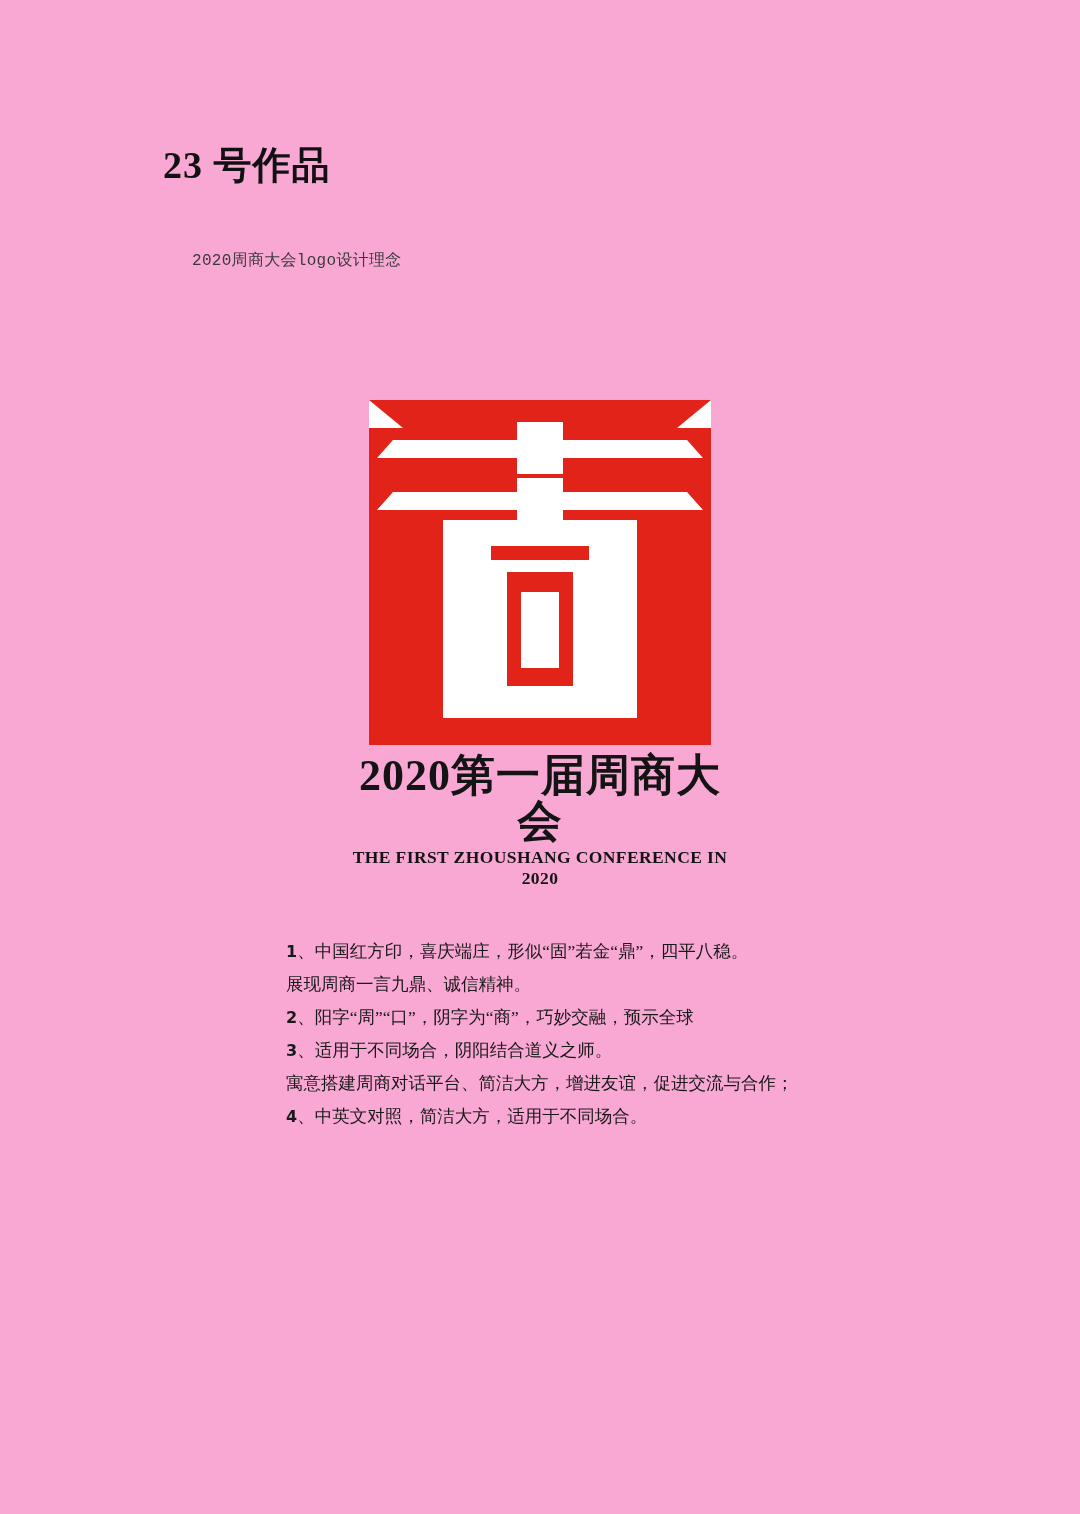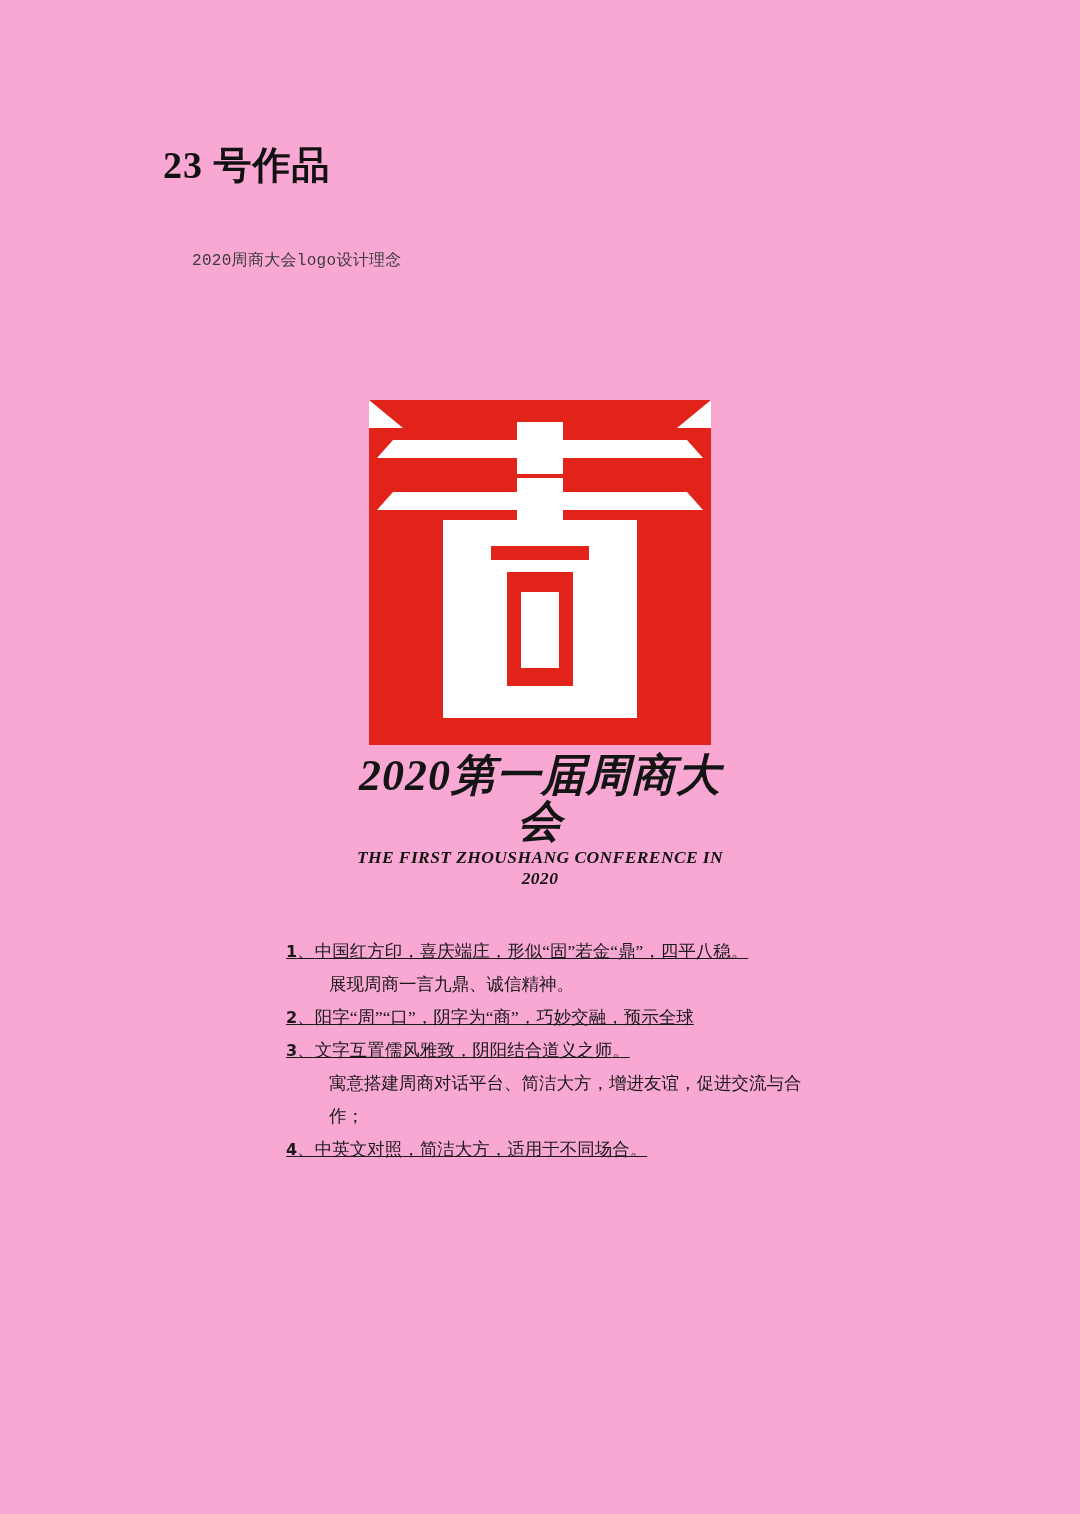--- a/index.html
+++ b/index.html
@@ -42,21 +42,20 @@
     letter-spacing: 0.3px;
   }
 
   
   .logo-block {
     position: absolute;
     left: 347px;
     top: 400px;
     width: 386px;
     height: 450px;
-    font-style: italic;
   }
   .logo-mark {
     position: relative;
     width: 386px;
     height: 345px;
   }
   .logo-mark svg {
     display: block;
     width: 386px;
     height: 345px;
@@ -87,30 +86,28 @@
     left: 286px;
     top: 935px;
     width: 530px;
     font-size: 17.5px;
     line-height: 33px;
     color: #191919;
     font-family: "Liberation Serif", "DejaVu Serif", serif;
   }
   .concept-item {
     white-space: normal;
-    text-decoration: underline;
   }
   .concept-item .num {
     font-weight: 700;
     font-family: "DejaVu Sans", "Liberation Sans", sans-serif;
     font-size: 16px;
   }
   .concept-cont {
     text-indent: 0;
-    margin-left: 43px;
   }
 </style>
 </head>
 <body>
 
 <div class="page">
 
   <div class="doc-title">23 号作品</div>
   <div class="doc-subtitle">2020周商大会logo设计理念</div>
 
@@ -167,21 +164,21 @@
     <div class="concept-item">
       <span class="num">1</span><span>、</span><span>中国红方印，喜庆端庄，形似“固”若金“鼎”，四平八稳。</span>
     </div>
     <div class="concept-cont">展现周商一言九鼎、诚信精神。</div>
 
     <div class="concept-item">
       <span class="num">2</span><span>、</span><span>阳字“周”“口”，阴字为“商”，巧妙交融，预示全球</span>
     </div>
 
     <div class="concept-item">
-      <span class="num">3</span><span>、</span><span>文字互置儒风雅致，阴阳结合道义之师。</span>
+      <span class="num">3</span><span>、</span><span>适用于不同场合，阴阳结合道义之师。</span>
     </div>
     <div class="concept-cont">寓意搭建周商对话平台、简洁大方，增进友谊，促进交流与合作；</div>
 
     <div class="concept-item">
       <span class="num">4</span><span>、</span><span>中英文对照，简洁大方，适用于不同场合。</span>
     </div>
 
   </div>
 
 </div>

